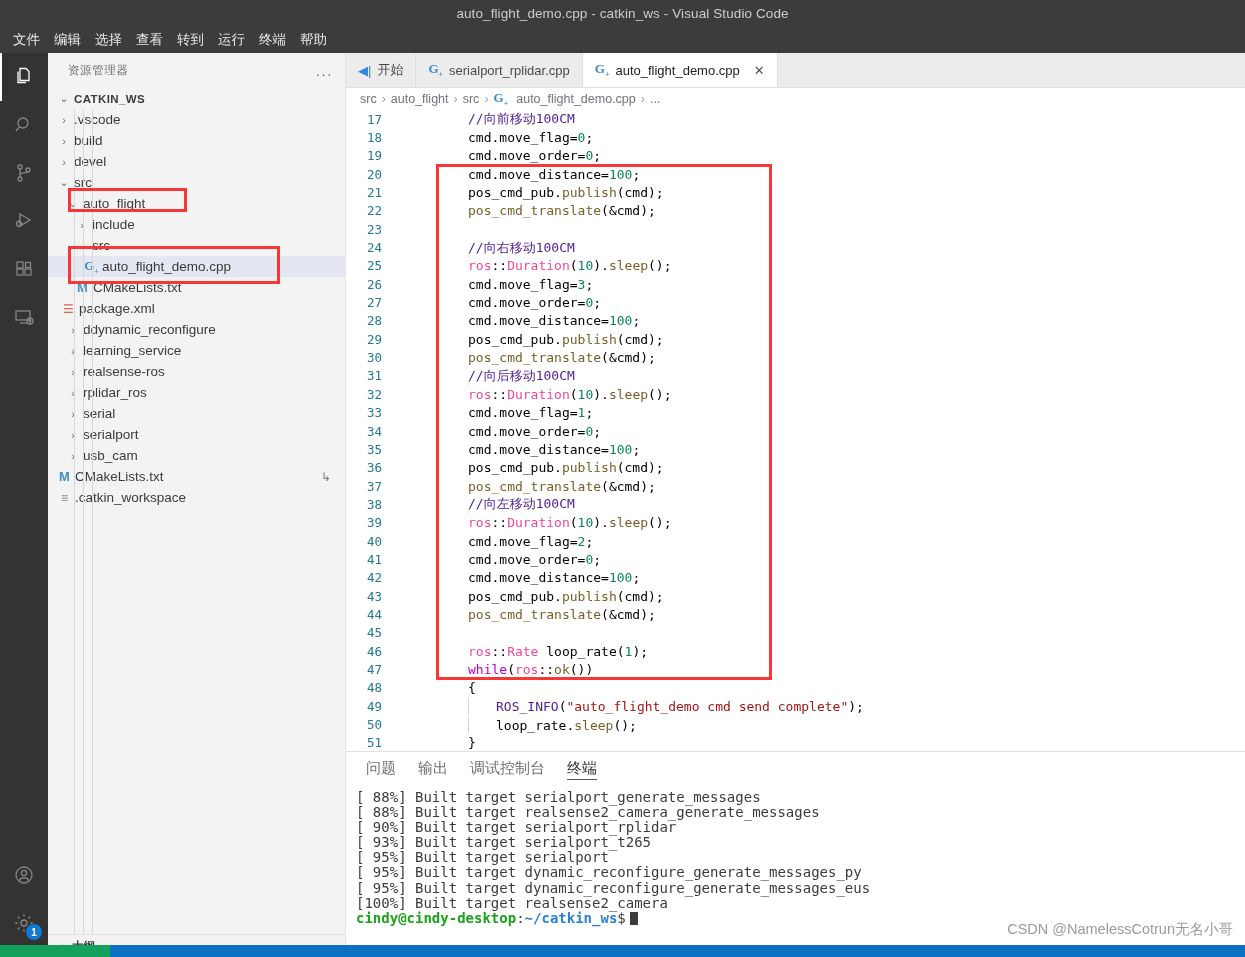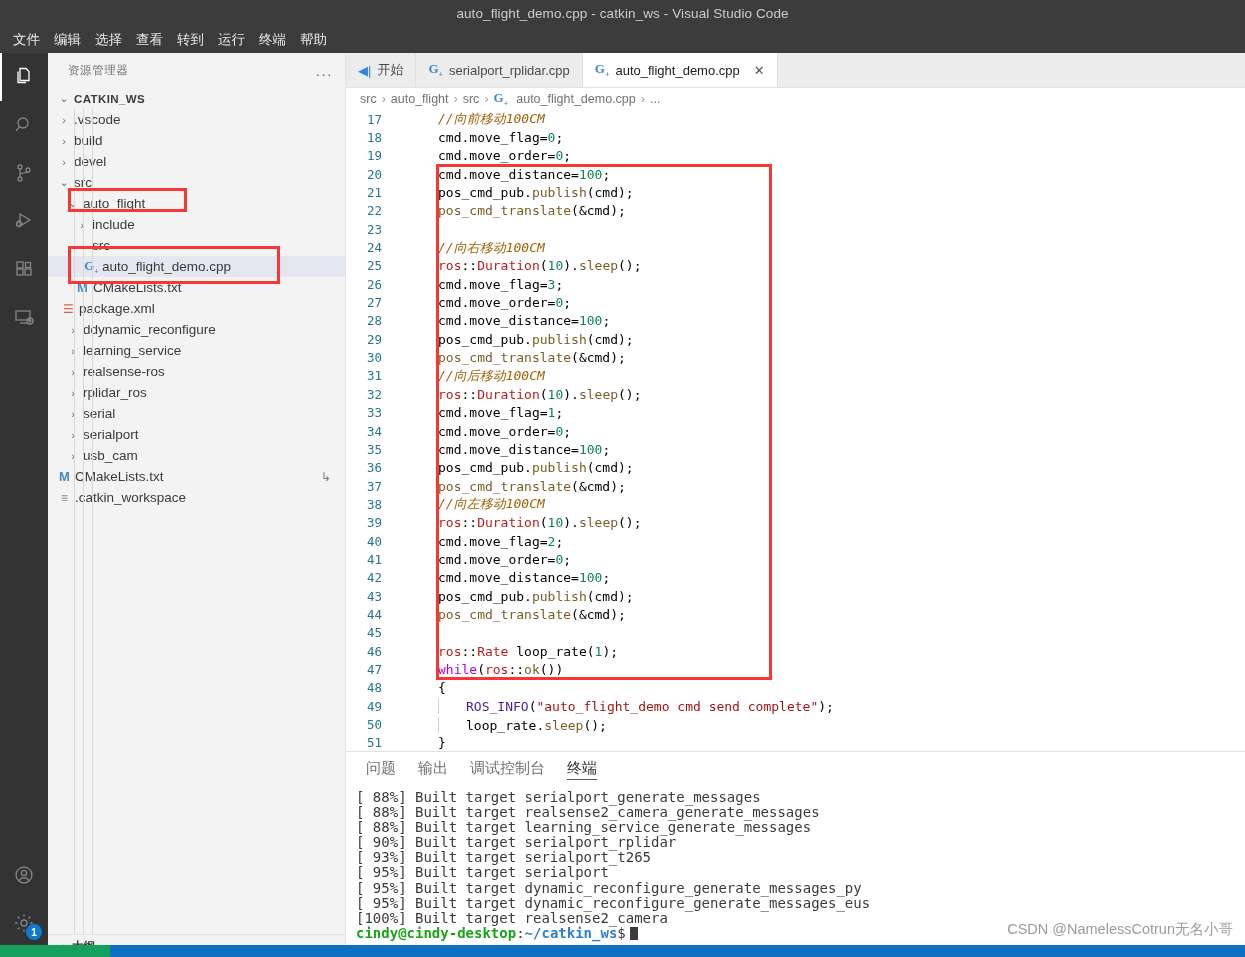--- a/index.html
+++ b/index.html
@@ -116,35 +116,35 @@
     height: 22px; display: flex; align-items: center; gap: 5px;
     padding-left: 14px; font-size: 12.5px; color: #70737a; background: #ffffff;
   }
   .bc-sep { color: #9a9da3; }
   .editor-body { flex: 1; position: relative; background: #ffffff; overflow: hidden; }
 
   .code-area {
     position: absolute; left: 0; top: 0; right: 0; bottom: 0;
     font-family: "DejaVu Sans Mono", monospace; font-size: 13px;
   }
-  .cline { display: flex; height: 18.35px; align-items: center; }
+  .cline { display: flex; height: 18.35px; align-items: center; gap: 30px; }
   .lnum {
     width: 56px; text-align: right; padding-right: 20px;
     color: #237893; font-size: 12.5px; flex: 0 0 56px;
     font-family: "DejaVu Sans Mono", monospace;
   }
   .ctext { padding-left: 36px; white-space: pre; color: #000000; }
   .ig { display: inline-block; width: 1px; height: 16px; background: #d3d3d3;
         vertical-align: -3px; margin-right: 27px; }
 
   
-  .t-com  { color: #a16207; font-style: italic; }
+  .t-com  { color: #4c1d95; }
   .t-num  { color: #098658; }
   .t-fn   { color: #795e26; }
-  .t-ns   { color: #b91c1c; }
+  .t-ns   { color: #ec4899; }
   .t-kw   { color: #af00db; }
   .t-str  { color: #a31515; }
   .t-pln  { color: #000000; }
   .t-macro{ color: #4c1d95; text-align: center; }
 
   
   .redbox { position: absolute; border: 3px solid #f73636; pointer-events: none; }
 
   
   .panel {
@@ -557,21 +557,20 @@
   <div class="panel">
     <div class="panel-tabs" id="panel-tabs">
         <div class="panel-tab">问题</div>
         <div class="panel-tab">输出</div>
         <div class="panel-tab">调试控制台</div>
         <div class="panel-tab active">终端</div>
       </div>
     <div class="terminal" id="terminal">
         <div class="term-line">[ 88%] Built target serialport_generate_messages</div>
         <div class="term-line">[ 88%] Built target realsense2_camera_generate_messages</div>
-        <div class="term-line">[ 88%] Built target learning_service_generate_messages</div>
         <div class="term-line">[ 90%] Built target serialport_rplidar</div>
         <div class="term-line">[ 93%] Built target serialport_t265</div>
         <div class="term-line">[ 95%] Built target serialport</div>
         <div class="term-line">[ 95%] Built target dynamic_reconfigure_generate_messages_py</div>
         <div class="term-line">[ 95%] Built target dynamic_reconfigure_generate_messages_eus</div>
         <div class="term-line">[100%] Built target realsense2_camera</div>
         <div class="term-line"><span class="prompt-user">cindy@cindy-desktop</span><span class="prompt-tail">:</span><span class="prompt-path">~/catkin_ws</span><span class="prompt-tail">$</span><span class="cursor-blk"></span></div>
       </div>
   </div>
 

